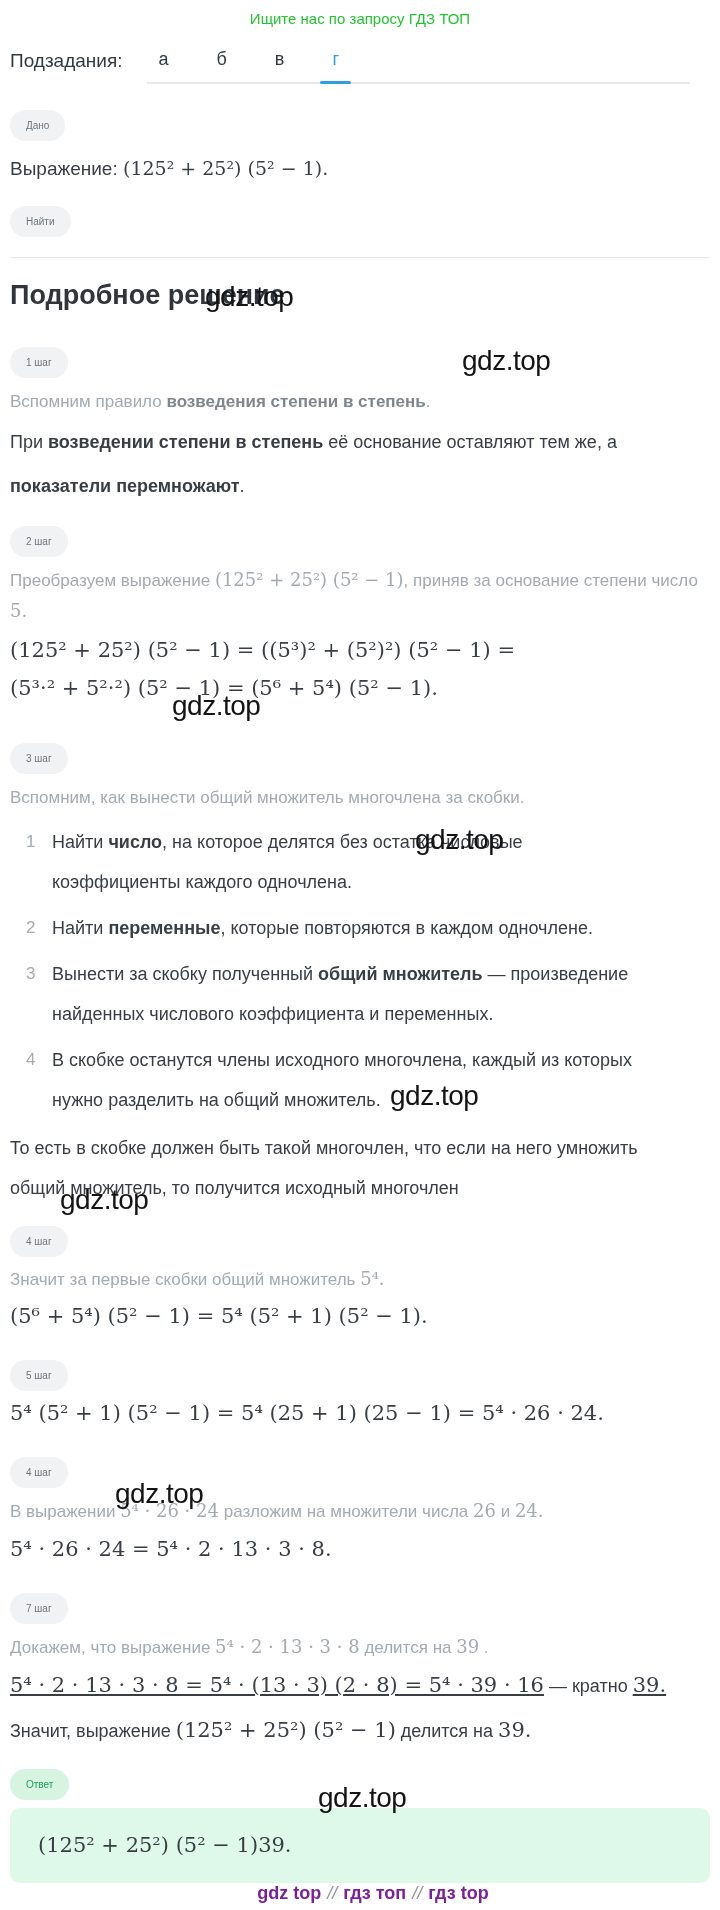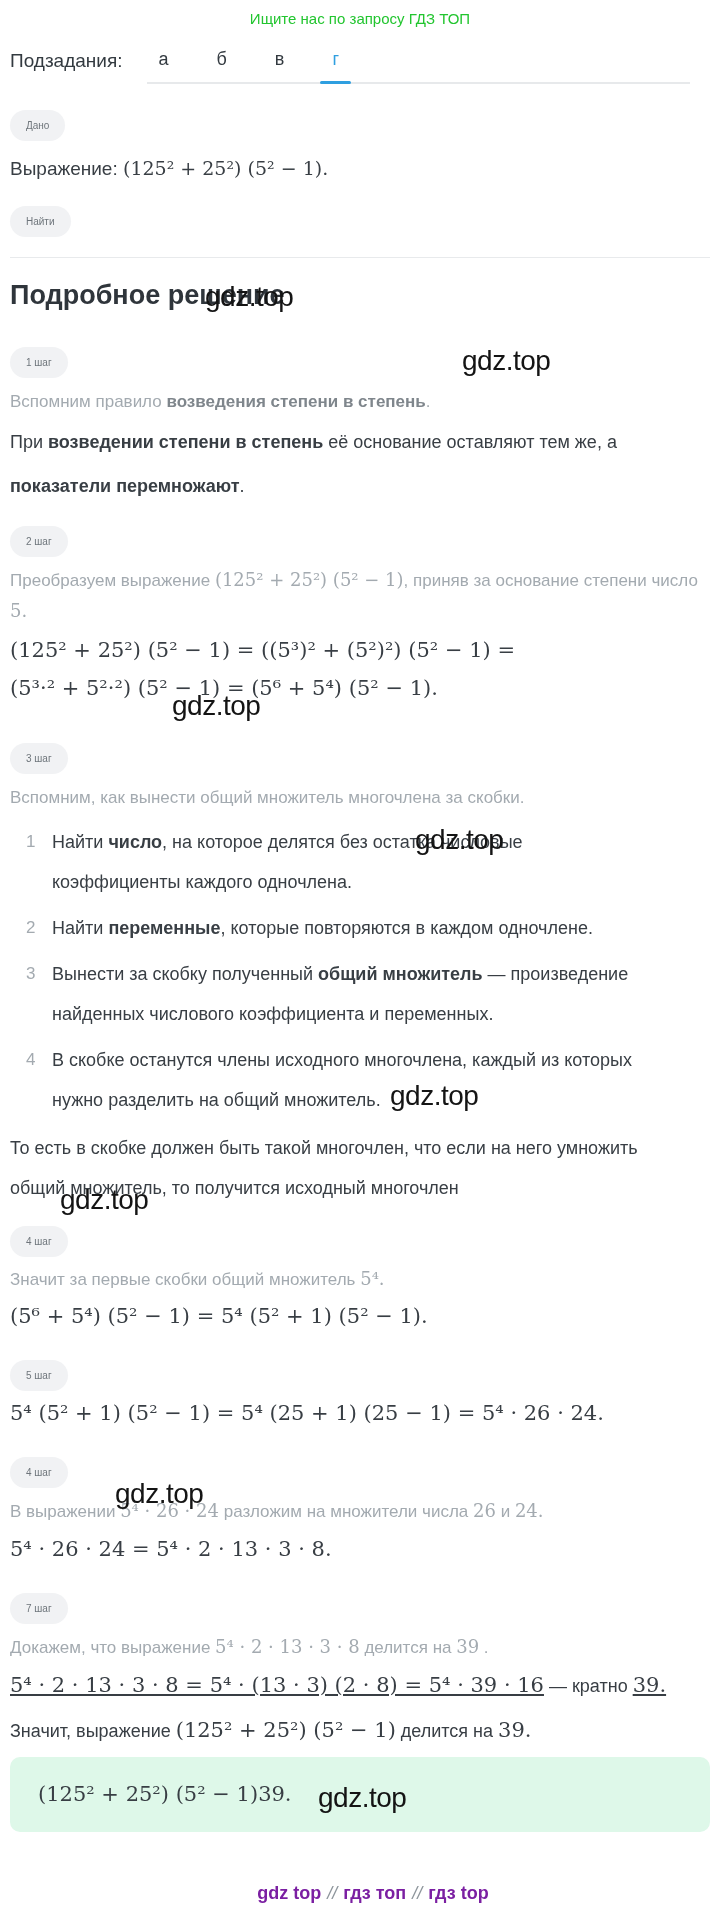--- a/index.html
+++ b/index.html
@@ -169,20 +169,23 @@
   <div class="step-intro roomy"><span>В выражении </span><span class="seg-m">5⁴ · 26 · 24</span><span> разложим на множители числа </span><span class="seg-m">26</span><span> и </span><span class="seg-m">24.</span></div>
   <div class="math-block single" style="margin-top:4px;">5⁴ · 26 · 24 = 5⁴ · 2 · 13 · 3 · 8.</div>
 
   <div class="step-pill">
     <span class="pill">7 шаг</span>
   </div>
   <div class="step-intro roomy"><span>Докажем, что выражение </span><span class="seg-m">5⁴ · 2 · 13 · 3 · 8</span><span> делится на </span><span class="seg-m">39</span><span> .</span></div>
   <div class="mixed-line"><span class="seg-m">5⁴ · 2 · 13 · 3 · 8 = 5⁴ · (13 · 3) (2 · 8) = 5⁴ · 39 · 16</span><span> — кратно </span><span class="seg-m">39.</span></div>
   <div class="conclusion"><span>Значит, выражение </span><span class="seg-m">(125² + 25²) (5² − 1)</span><span> делится на </span><span class="seg-m">39.</span></div>
 
+  <div class="answer-pill">
+    <span class="pill green">Ответ</span>
+  </div>
   <div class="answer-box">
     <div class="answer-line"><span class="seg-m">(125² + 25²) (5² − 1)</span><span class="seg-m">39.</span></div>
   </div>
 
 </div>
 
 <div class="wm wm1">gdz.top</div>
 <div class="wm wm2">gdz.top</div>
 <div class="wm wm3">gdz.top</div>
 <div class="wm wm4">gdz.top</div>

